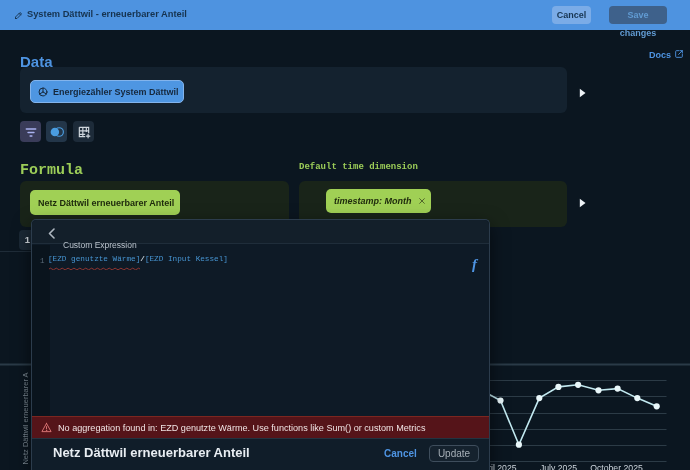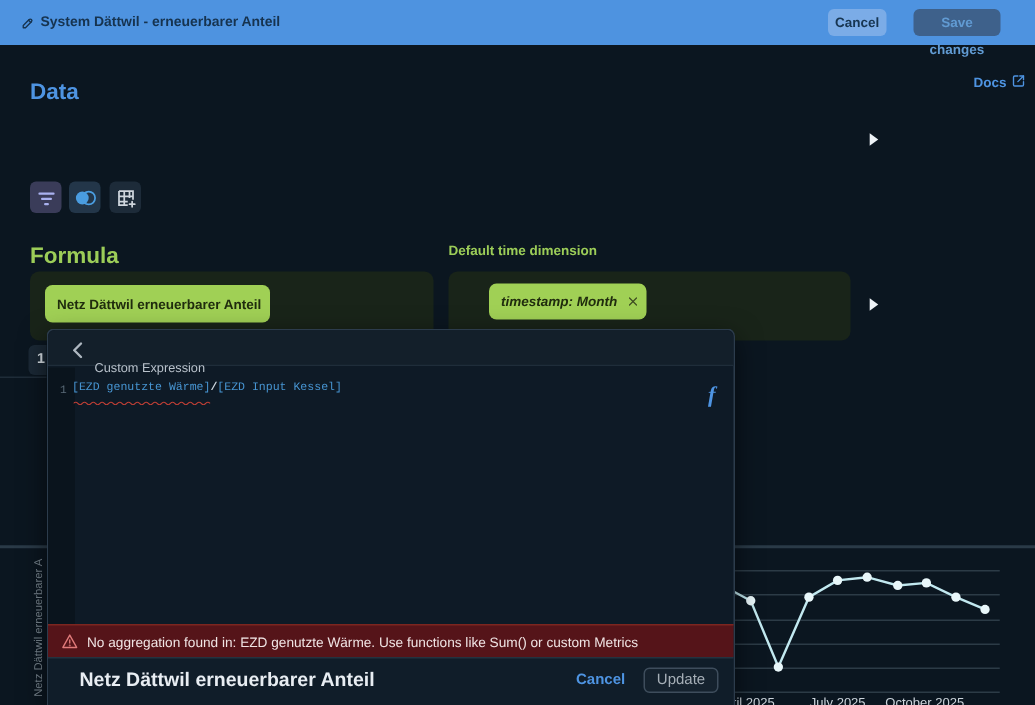--- a/index.html
+++ b/index.html
@@ -12,21 +12,21 @@
   #topbar { position:absolute; left:0; top:0; width:690px; height:30px; background:#4e93e0; }
   #title { position:absolute; left:27px; top:9px; font-size:9.3px; font-weight:700; color:#16334f; }
   #pencil { position:absolute; left:14px; top:11px; }
   .tbtn { position:absolute; top:6px; height:18px; border-radius:4px; font-size:9px; font-weight:700; text-align:center; }
   #cancel-top { left:552px; width:39px; background:#7bace7; color:#173551; line-height:18px; }
   #save-top { left:609px; width:58px; background:#3e618b; color:#619bd3; line-height:18px; }
 
   
   .lbl { position:absolute; font-size:15px; font-weight:700; }
   .lbl.blue { color:#4e94e2; }
-  .lbl.green { color:#9ccd58; }
+  .lbl.green { color:#9ccd58;font-family:Liberation Mono, monospace; }
 
   
   .panel { position:absolute; height:46px; border-radius:6px; }
   .panel.blue { background:#14222f; }
   .panel.green { background:#192419; }
 
   
   .chip { position:absolute; display:flex; align-items:center; border-radius:5px; font-weight:700; }
   .chip.blue { left:10px; top:13px; height:23px; background:#4e96e2; border:1px solid #83b4ec; color:#16283c; font-size:9px; padding:0 4px 0 7px; }
   .chip.green { background:#a0d055; color:#202c0e; font-size:9px; }
@@ -110,20 +110,31 @@
   </div>
 
   <div class="lbl blue" style="left:20px; top:52.5px;">Data</div>
   <div id="docs">Docs
     <svg width="10" height="10" viewBox="0 0 24 24" fill="none" stroke="#4e94e2" stroke-width="2.2" stroke-linecap="round" stroke-linejoin="round" style="vertical-align:-1px;">
       <path d="M11 4H6a2 2 0 0 0-2 2v12a2 2 0 0 0 2 2h12a2 2 0 0 0 2-2v-5"></path>
       <path d="M14 4h6v6"></path>
         <path d="M20 4L11 13"></path>
     </svg>
   </div>
+  <div class="panel blue" style="left:20px; top:67px; width:547px;">
+    <div class="chip blue">
+      <svg width="10" height="10" viewBox="0 0 24 24" fill="none" stroke="#16283c" stroke-width="2.4" stroke-linecap="round" stroke-linejoin="round" style="margin-right:5px;">
+        <circle cx="12" cy="12" r="9.5"></circle>
+        <path d="M12 12V2.5"></path>
+          <path d="M12 12l8.2 4.8"></path>
+          <path d="M12 12l-8.2 4.8"></path>
+      </svg>
+      Energiezähler System Dättwil
+    </div>
+  </div>
   <svg class="abs" style="left:579px; top:87.5px;" width="7" height="10" viewBox="0 0 7 10">
     <polygon points="0.8,0.8 6.5,5 0.8,9.2" fill="#eef3f7"></polygon>
   </svg>
 
   <div class="ibtn" id="ib1">
     <svg width="14" height="14" viewBox="0 0 24 24" stroke="#a9b1ef" stroke-width="2.6" stroke-linecap="round" style="margin:3.5px;">
       <line x1="4" y1="7" x2="20" y2="7"></line>
         <line x1="7" y1="13" x2="17" y2="13"></line>
         <line x1="10.5" y1="19" x2="13.5" y2="19"></line>
     </svg>

